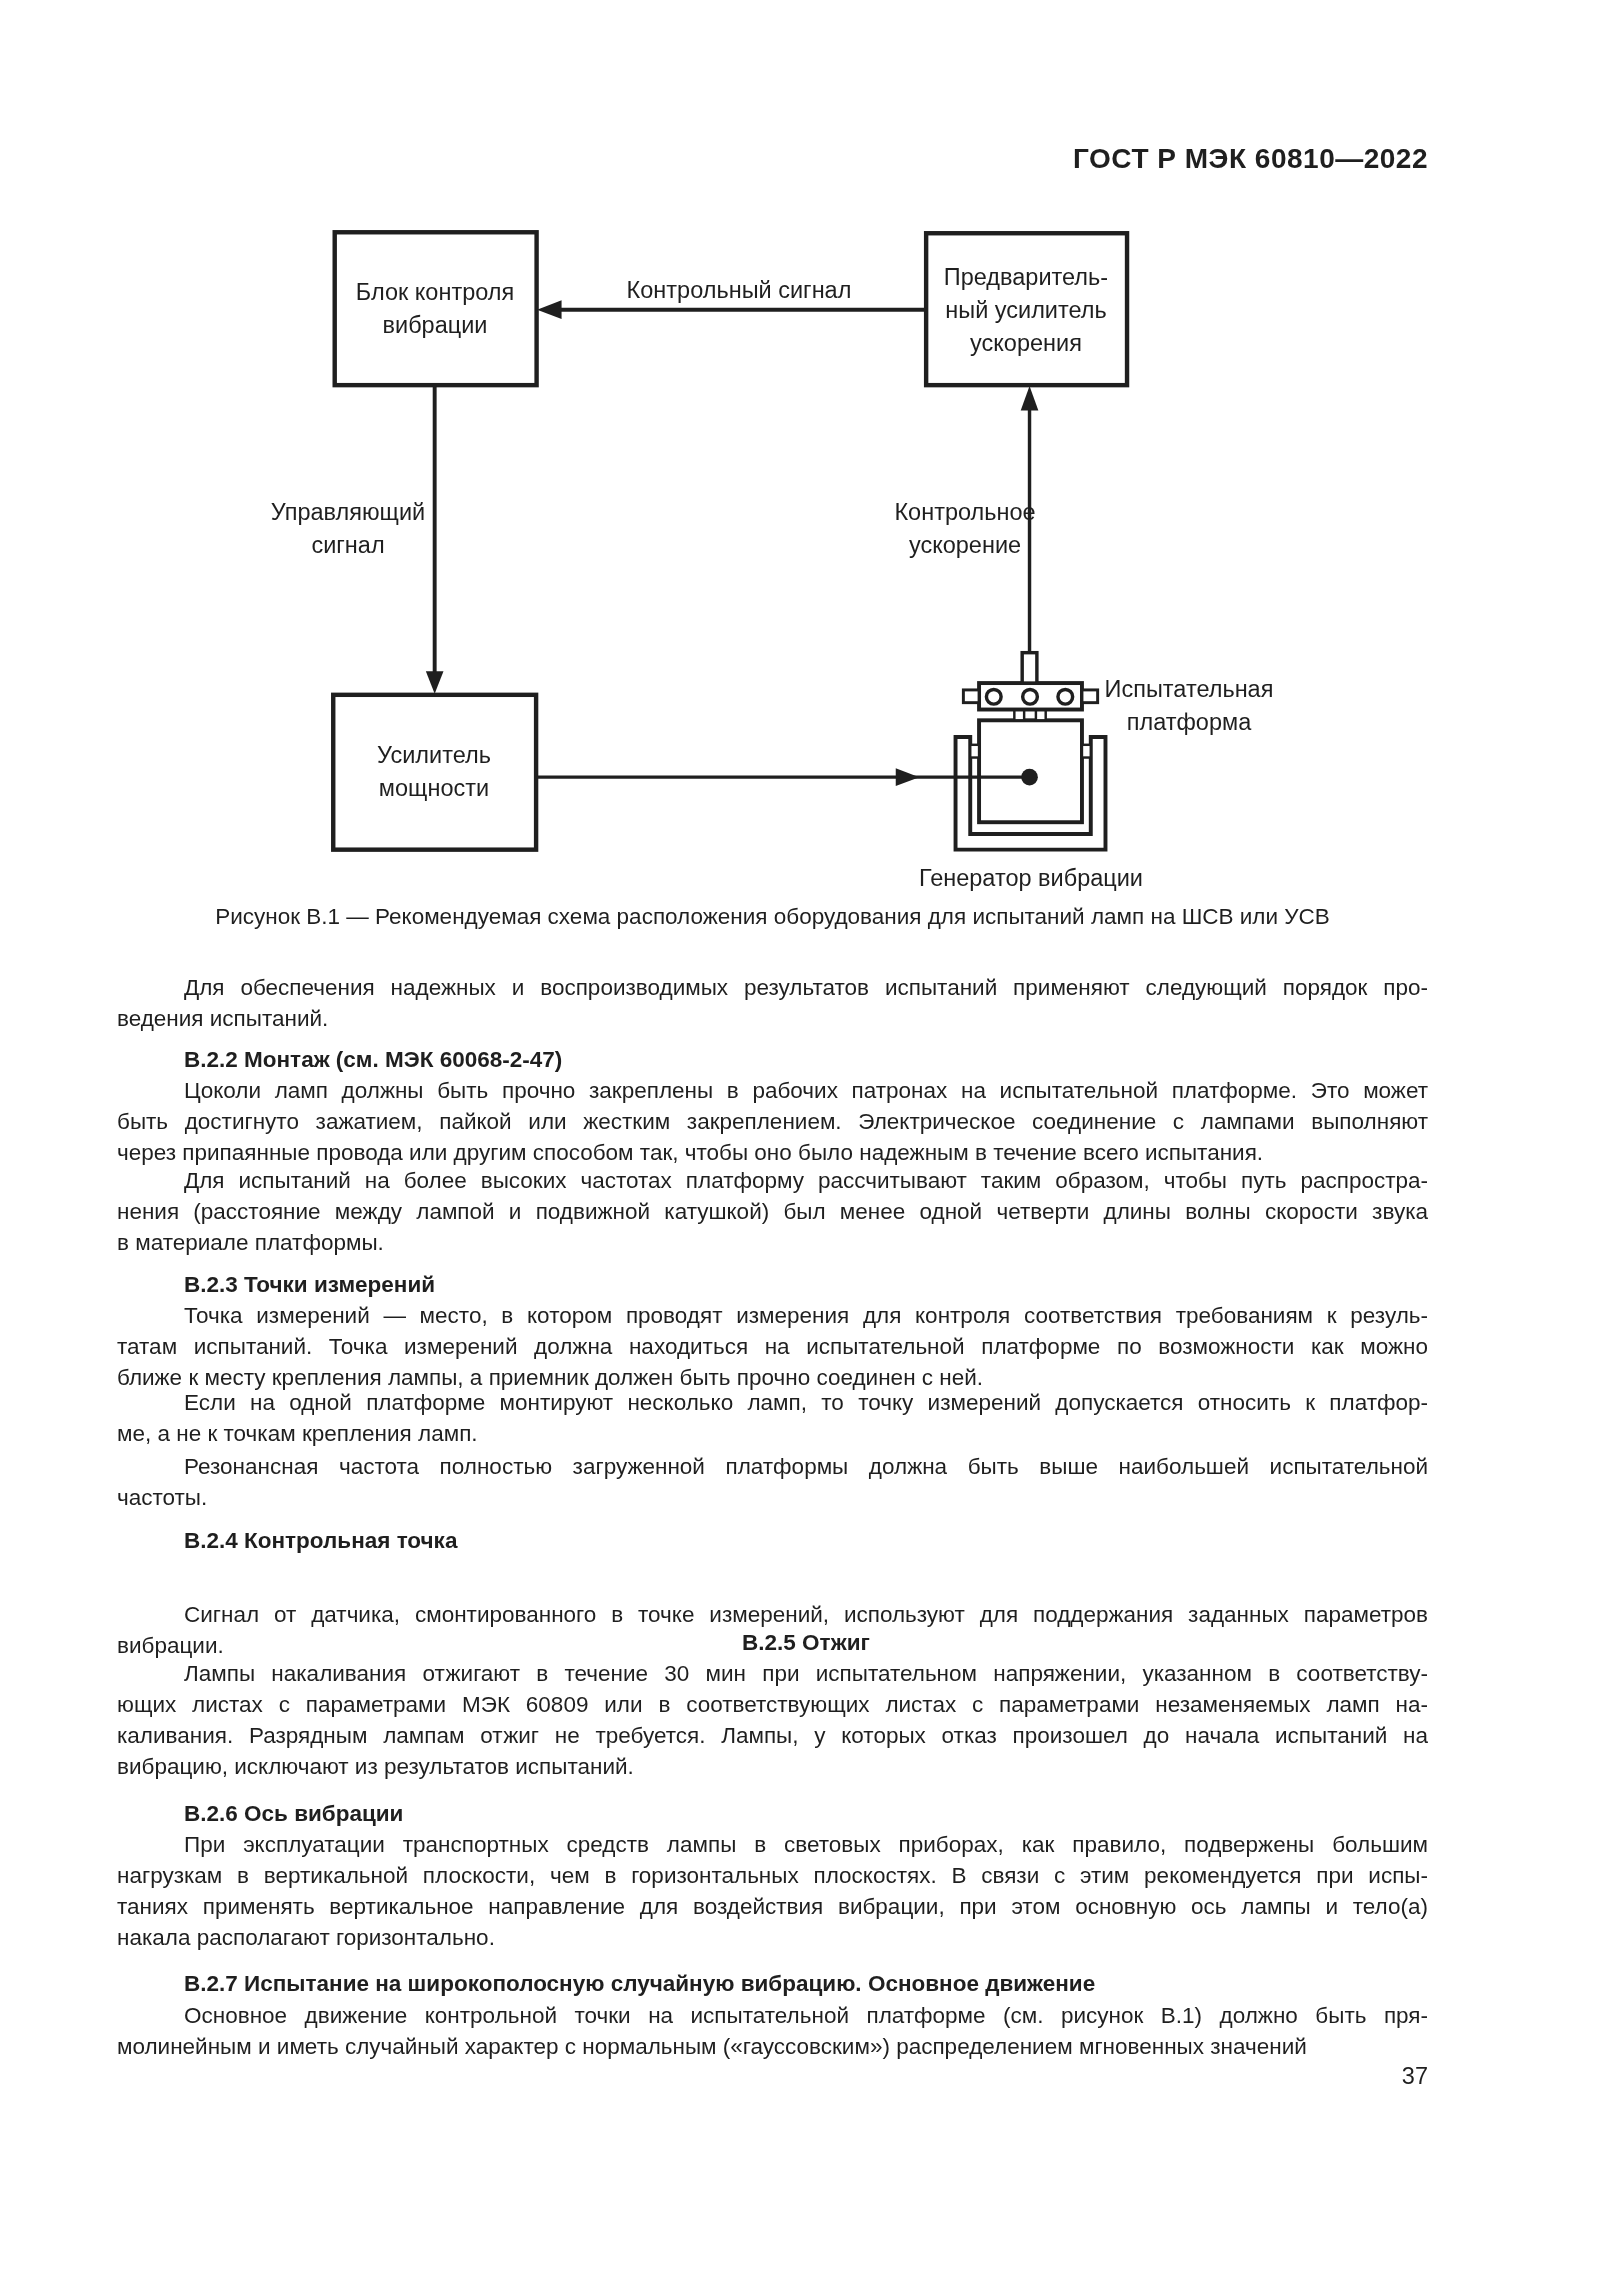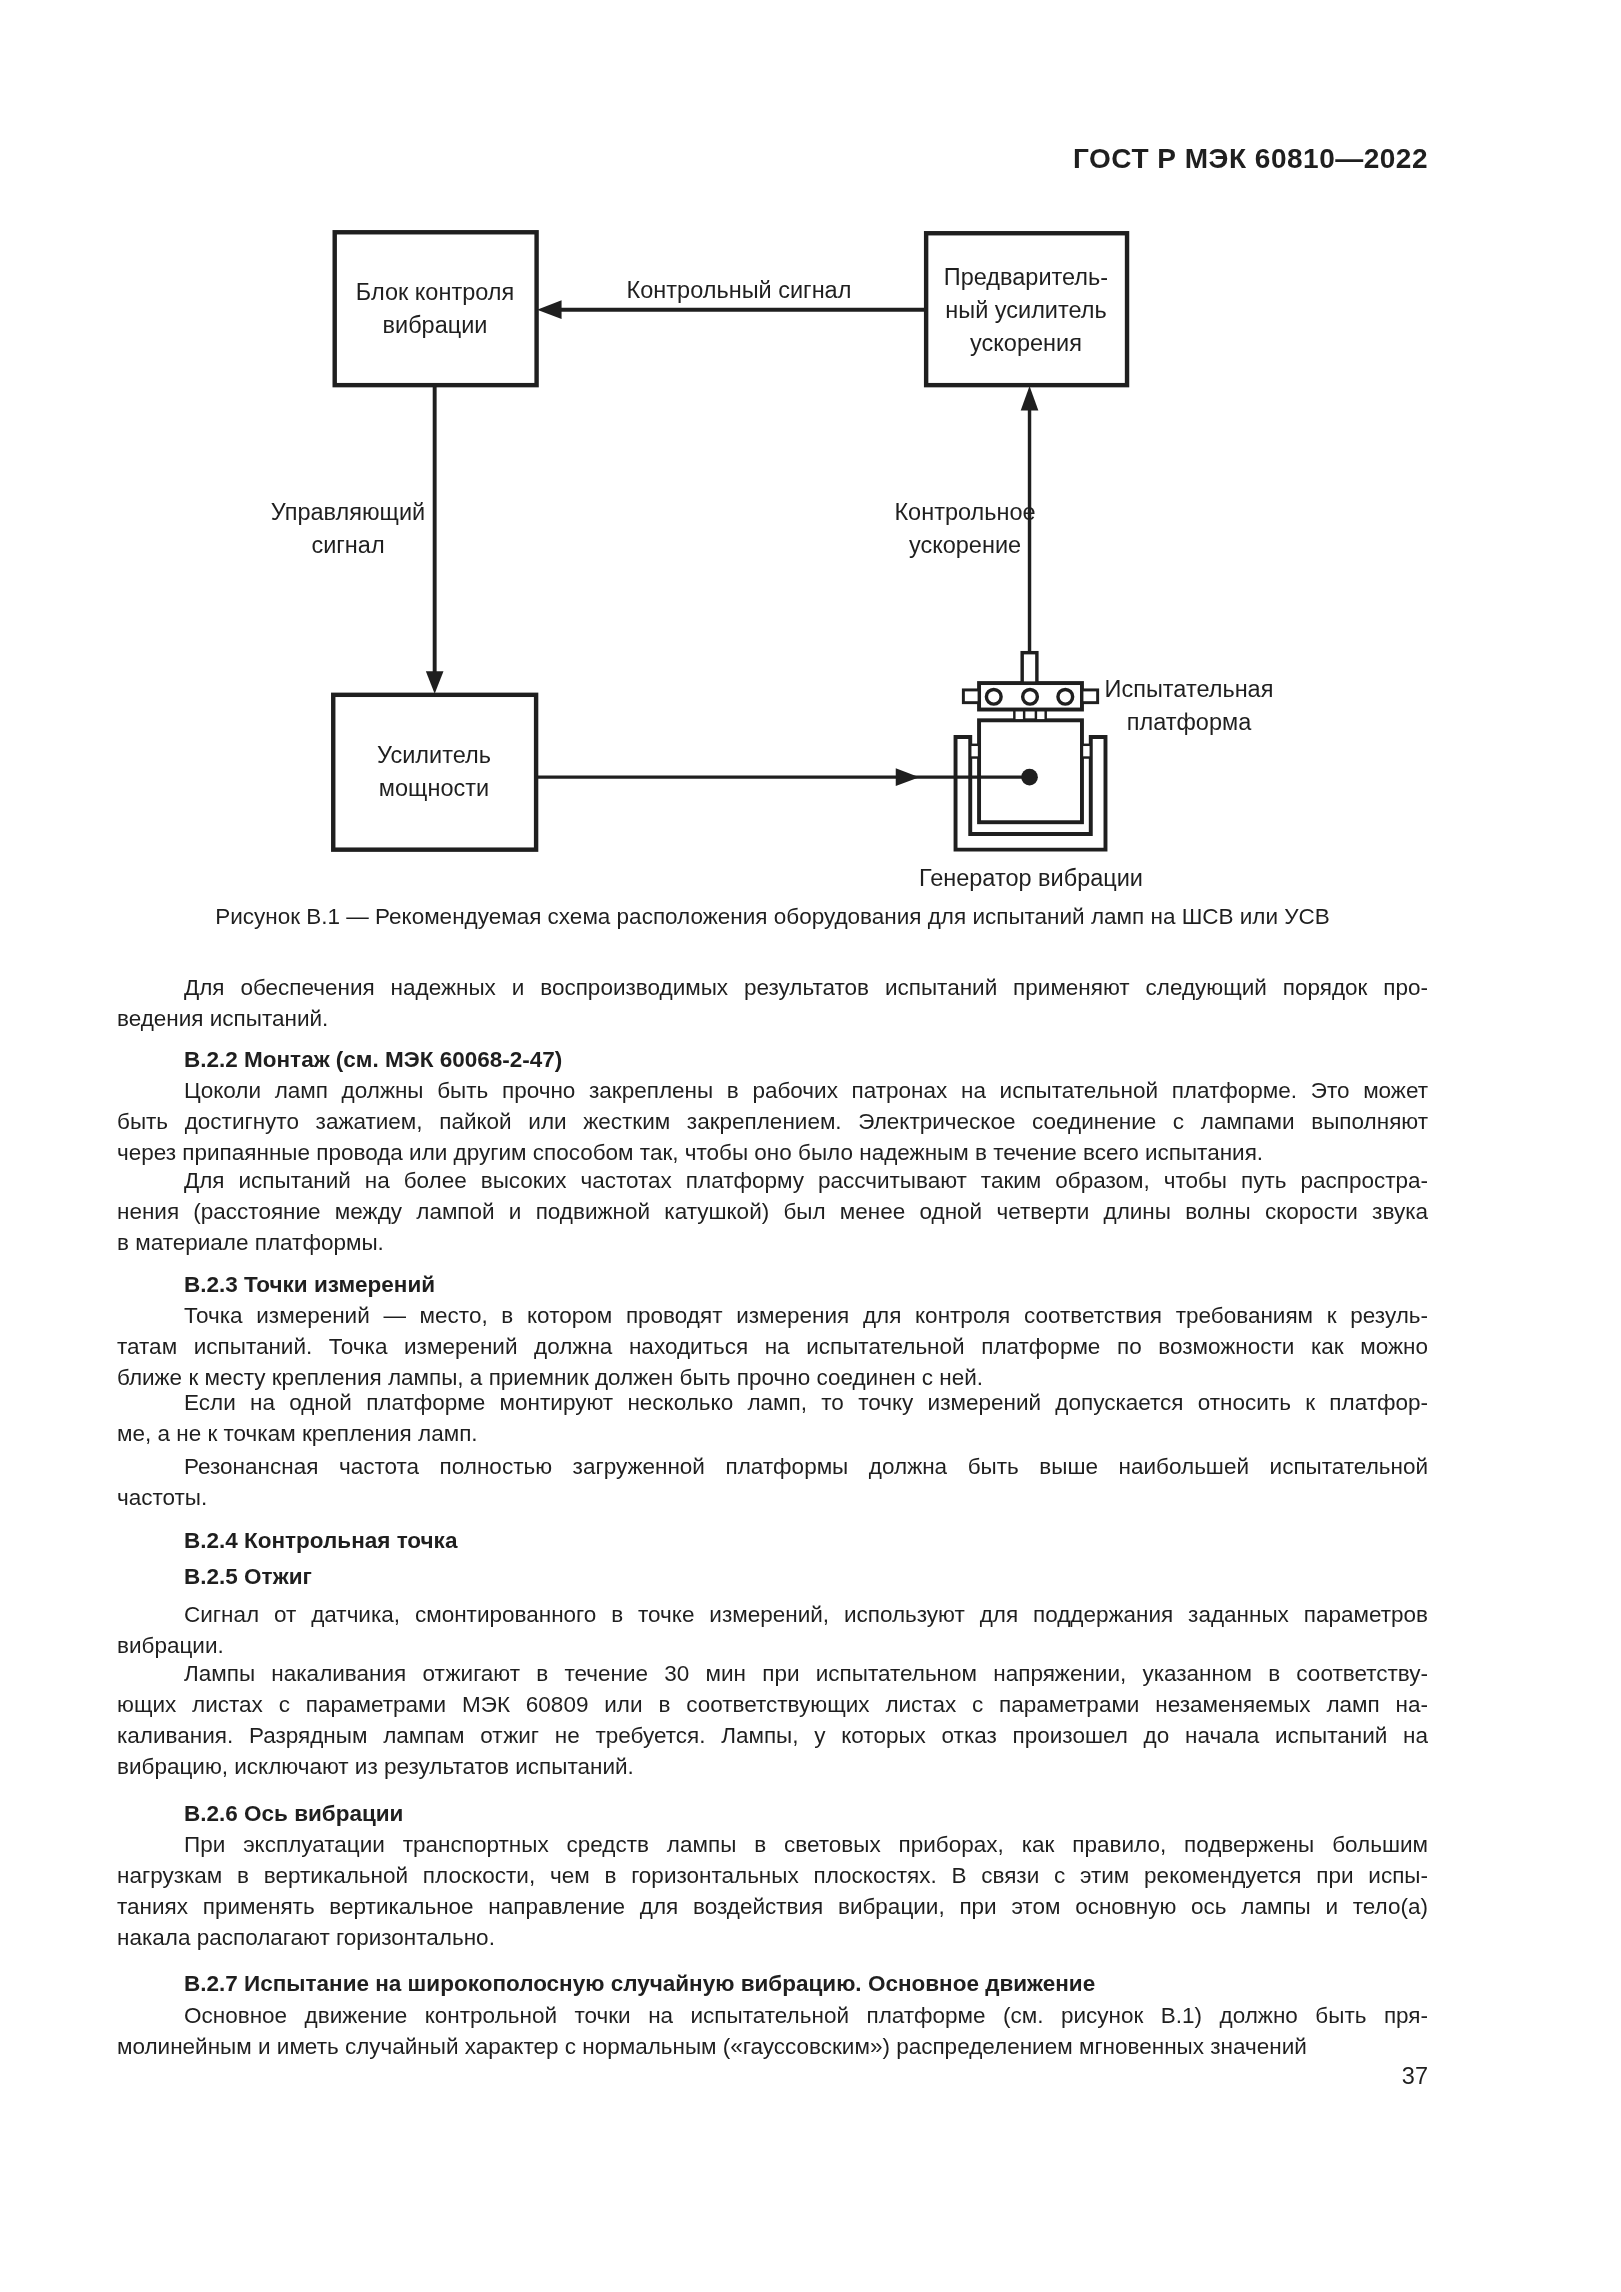--- a/index.html
+++ b/index.html
@@ -146,21 +146,21 @@
     </div>
   <div class="para" style="top:1451px;">
       <div class="ln">Резонансная частота полностью загруженной платформы должна быть выше наибольшей испытательной</div>
       <div class="ln">частоты.</div>
     </div>
   <div class="heading" style="top:1525px;">В.2.4 Контрольная точка</div>
   <div class="para" style="top:1555px;margin-top:44px;">
       <div class="ln">Сигнал от датчика, смонтированного в точке измерений, используют для поддержания заданных параметров</div>
       <div class="ln">вибрации.</div>
     </div>
-  <div class="heading" style="top:1561px;">В.2.5 Отжиг</div>
+  <div class="heading" style="top:1627px;text-align:center;">В.2.5 Отжиг</div>
   <div class="para" style="top:1658px;">
       <div class="ln">Лампы накаливания отжигают в течение 30 мин при испытательном напряжении, указанном в соответству-</div>
       <div class="ln">ющих листах с параметрами МЭК 60809 или в соответствующих листах с параметрами незаменяемых ламп на-</div>
       <div class="ln">каливания. Разрядным лампам отжиг не требуется. Лампы, у которых отказ произошел до начала испытаний на</div>
       <div class="ln">вибрацию, исключают из результатов испытаний.</div>
     </div>
   <div class="heading" style="top:1798px;">В.2.6 Ось вибрации</div>
   <div class="para" style="top:1829px;">
       <div class="ln">При эксплуатации транспортных средств лампы в световых приборах, как правило, подвержены большим</div>
       <div class="ln">нагрузкам в вертикальной плоскости, чем в горизонтальных плоскостях. В связи с этим рекомендуется при испы-</div>

